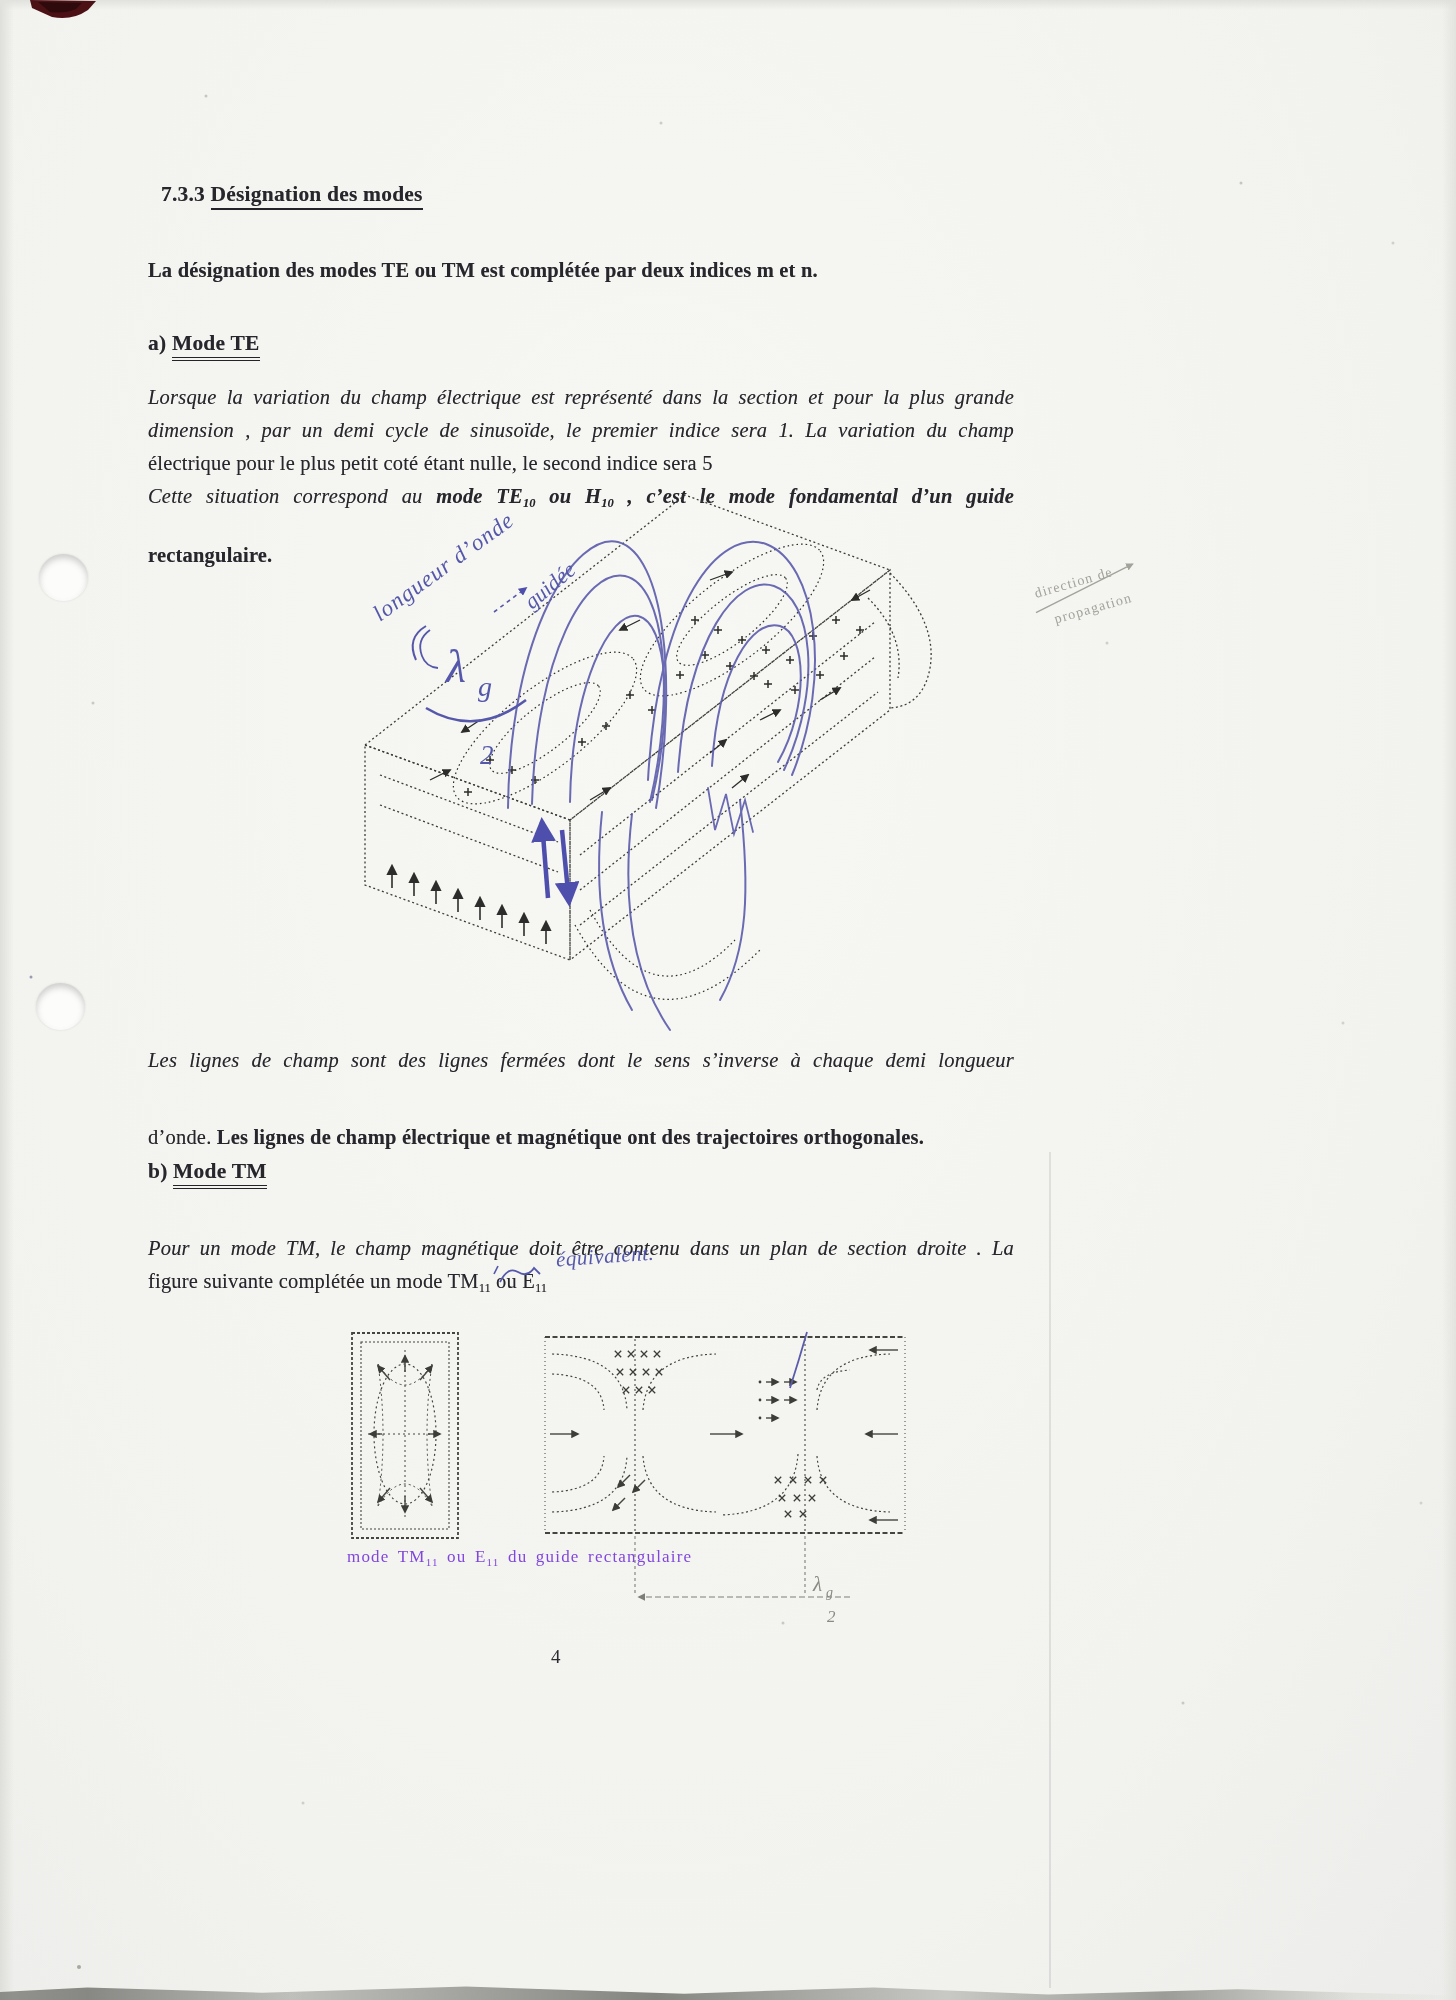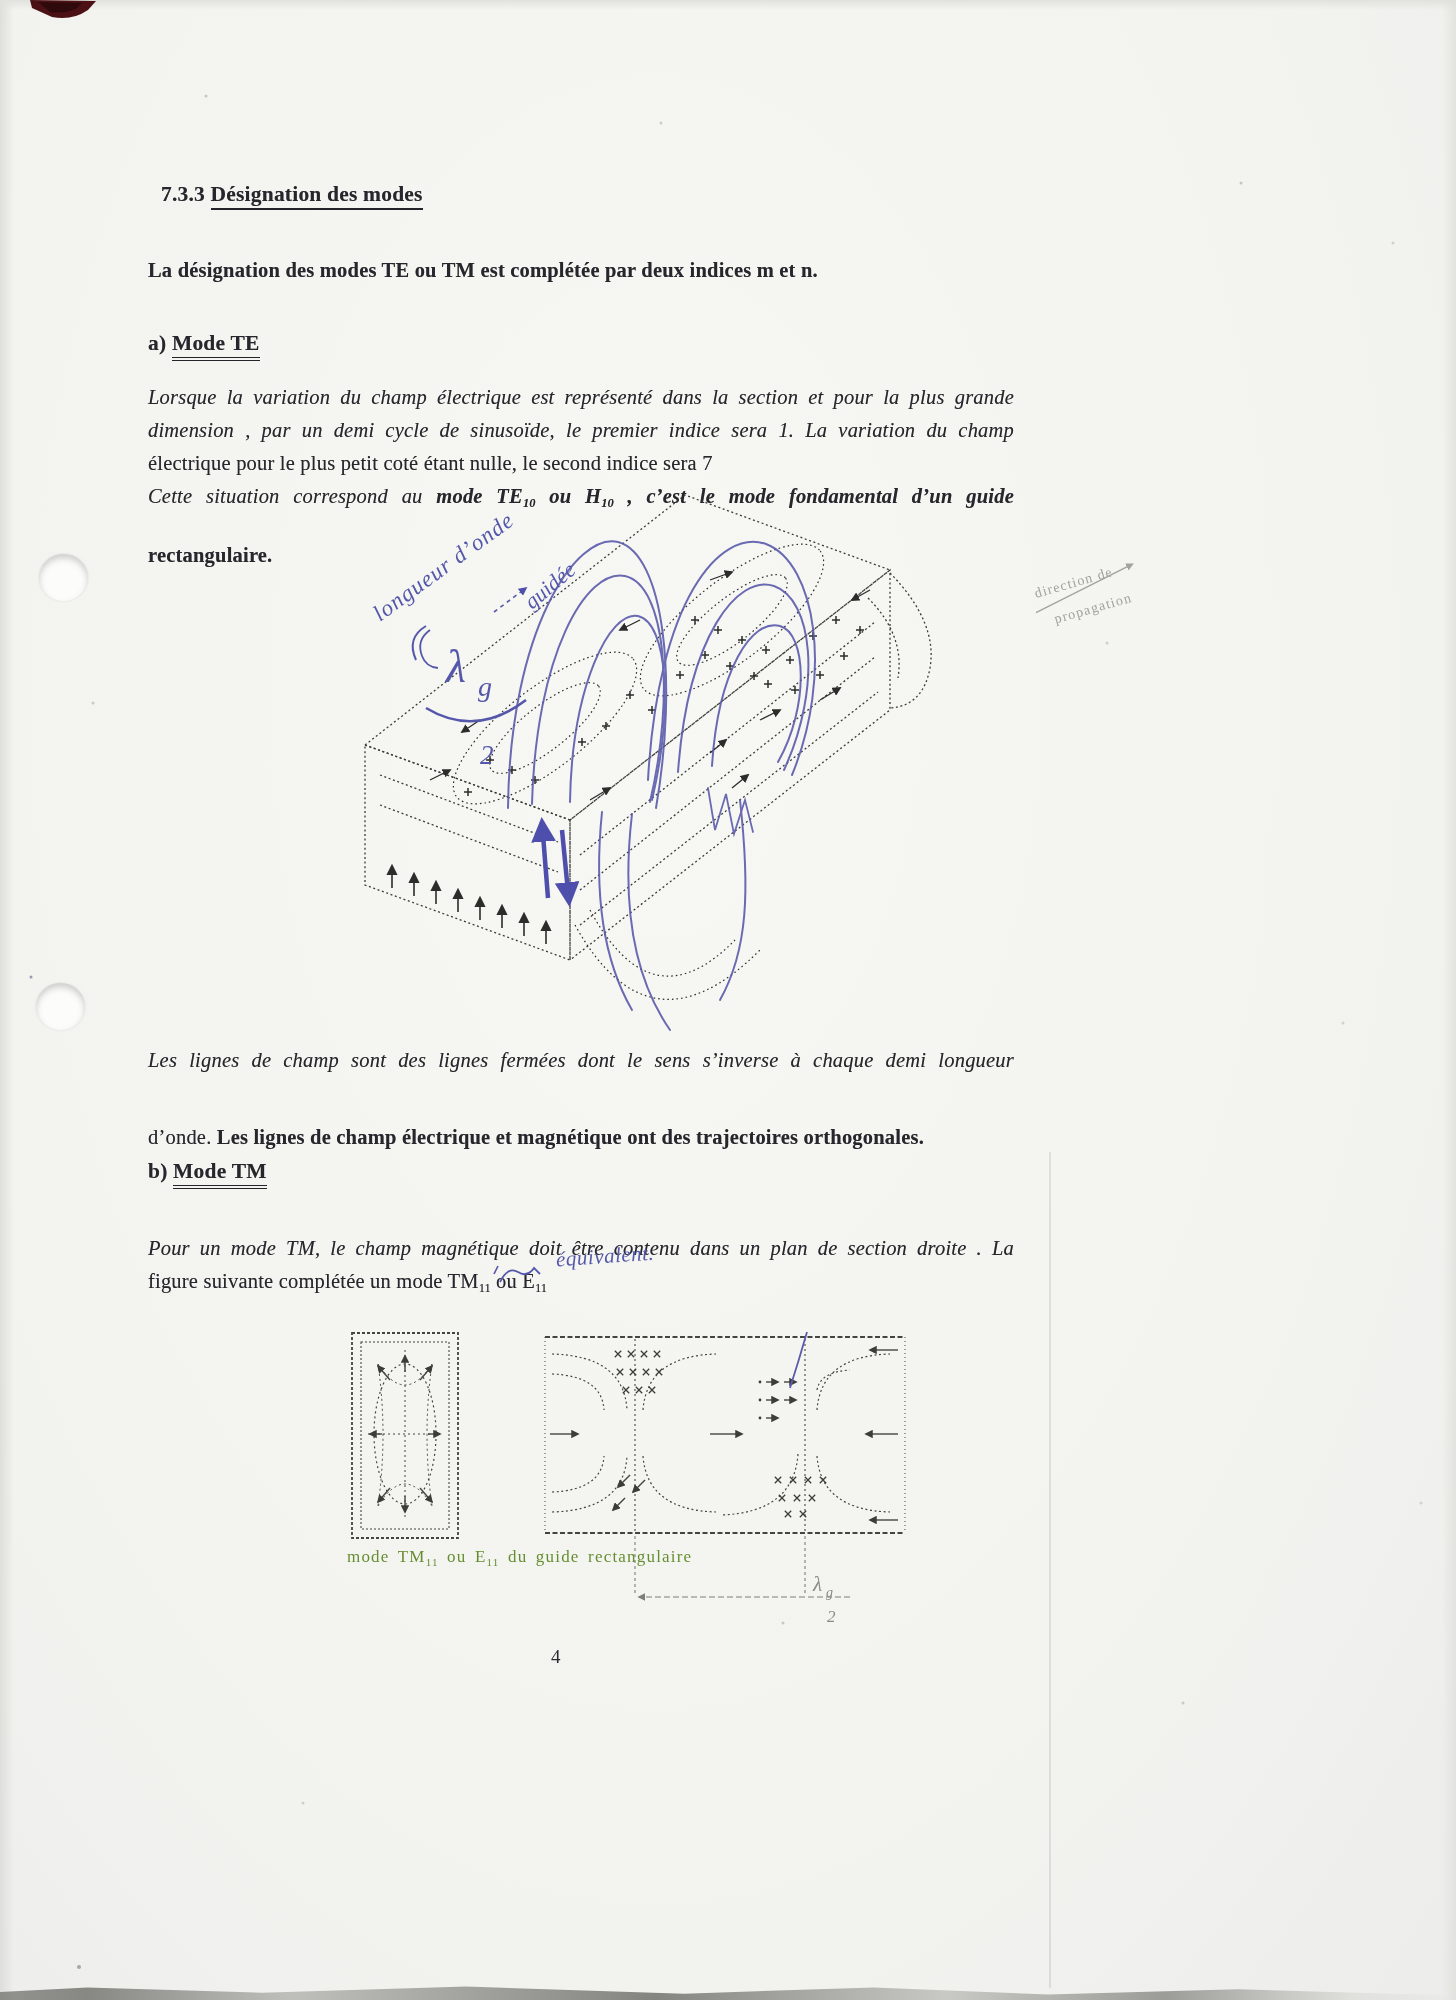--- a/index.html
+++ b/index.html
@@ -30,21 +30,21 @@
     box-shadow:205px 95px 0 .5px #c6c6c1,660px 122px 0 .5px #ccccc7,1240px 182px 0 .5px #c6c6c1,
     1392px 242px 0 .5px #d0d0cb,92px 702px 0 .5px #c9c9c4,1106px 642px 0 .5px #cfcfca,
     242px 1142px 0 .5px #c9c9c4,1342px 1022px 0 .5px #d2d2cd,782px 1622px 0 .5px #c9c9c4,
     302px 1802px 0 .5px #cfcfca,1182px 1702px 0 .5px #c9c9c4,1420px 1502px 0 .5px #d2d2cd,
     78px 1966px 0 1px #a8a8a2,30px 976px 0 .5px #9a9ab5,46px 993px 0 .5px #a8a8c0;}
   .scan-edge-bottom{left:0;bottom:0;width:1456px;height:18px;
     background:linear-gradient(to right, rgba(70,70,66,.55) 0%, rgba(110,110,105,.8) 6%,
       rgba(150,150,145,.55) 20%, rgba(105,105,100,.8) 45%, rgba(160,160,155,.5) 65%,
       rgba(120,120,115,.7) 80%, rgba(200,200,195,.35) 93%, rgba(230,230,226,.15) 100%);
     clip-path:polygon(0 55%,6% 30%,18% 60%,32% 25%,47% 65%,60% 30%,72% 70%,85% 40%,100% 75%,100% 100%,0 100%);}
-  .caption{position:absolute;left:347px;top:1547px;font-size:17px;color:#4d7c0f;
+  .caption{position:absolute;left:347px;top:1547px;font-size:17px;color:#6d28d9;
     letter-spacing:1.2px;word-spacing:3px;opacity:.85;white-space:pre;}
   .caption sub{font-size:11px;vertical-align:-4px;}
   .equiv{position:absolute;left:492px;top:1244px;display:flex;align-items:flex-start;}
   .equiv span{font-style:italic;font-size:21px;color:#5558aa;transform:rotate(-4deg);
     letter-spacing:.5px;white-space:pre;}
   .pagenum{position:absolute;left:551px;top:1646px;font-size:19px;color:#2a2a30;}
   svg text.hw{font-family:"Liberation Serif",serif;font-style:italic;fill:#5558aa;}
   svg text.faintprint{font-family:"Liberation Serif",serif;fill:#a3a29b;letter-spacing:1.2px;}
   svg text.dim{font-family:"Liberation Serif",serif;fill:#8a8a83;font-style:italic;}
 </style>
@@ -64,21 +64,21 @@
 <div class="hole" style="left:36px;top:983px;width:49px;height:47px;"></div>
 
 <div class="txt h1" style="top:182px;margin-left:13px;"><span>7.3.3</span><span> </span><span class="ul-solid">Désignation des modes</span></div>
 
 <div class="txt bold" style="top:259px;">La désignation des modes TE ou TM est complétée par deux indices m et n.</div>
 
 <div class="txt h1" style="top:331px;"><span>a)</span><span> </span><span class="ul-double">Mode TE</span></div>
 
 <div class="txt just" style="top:386px;">Lorsque la variation du champ électrique est représenté dans la section et pour la plus grande</div>
 <div class="txt just" style="top:419px;">dimension , par un demi cycle de sinusoïde, le premier indice sera 1. La variation du champ</div>
-<div class="txt" style="top:452px;">électrique pour le plus petit coté étant nulle, le second indice sera 7</div>
+<div class="txt" style="top:452px;">électrique pour le plus petit coté étant nulle, le second indice sera 5</div>
 <div class="txt just" style="top:485px;"><span>Cette situation correspond au </span><b><span>mode TE</span><sub class="idx">10</sub><span> ou H</span><sub class="idx">10</sub><span> , c’est le mode fondamental d’un guide</span></b></div>
 <div class="txt bold" style="top:518px;margin-top:26px;">rectangulaire.</div>
 
 <svg class="abs" style="left:280px;top:470px;" width="900" height="580" viewBox="0 0 900 580">
   <defs>
     <marker id="ahk" viewBox="0 0 10 10" refX="8" refY="5" markerWidth="7" markerHeight="7" orient="auto-start-reverse">
       <path d="M0,0L10,5L0,10z" fill="#2c2c2a"></path>
       </marker>
     <marker id="ahu" viewBox="0 0 10 10" refX="8" refY="5" markerWidth="5.5" markerHeight="5.5" orient="auto-start-reverse">
       <path d="M0,0L10,5L0,10z" fill="#4e4ead"></path>

